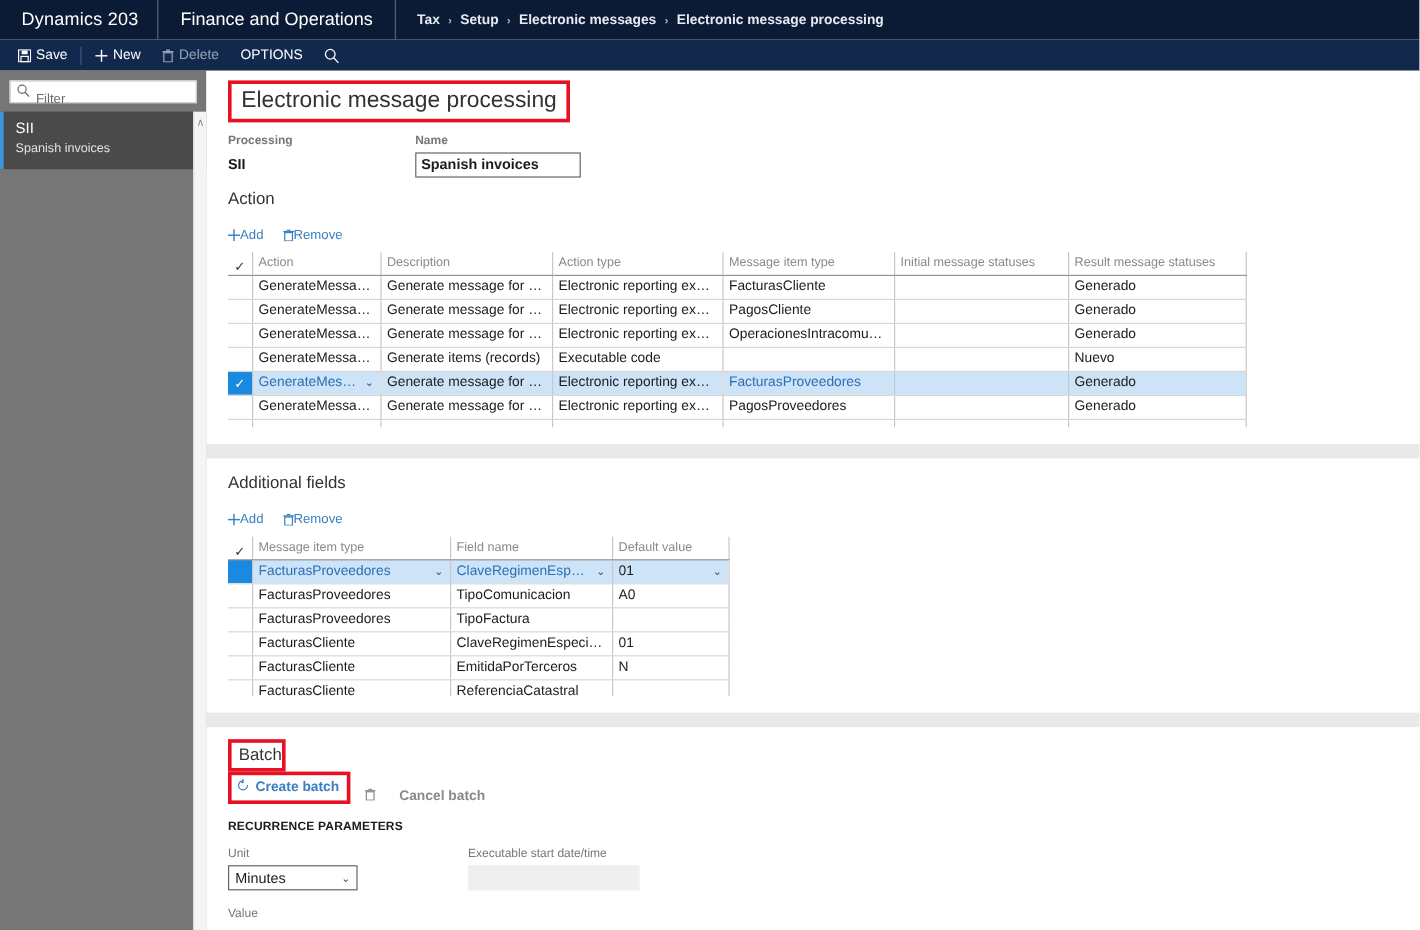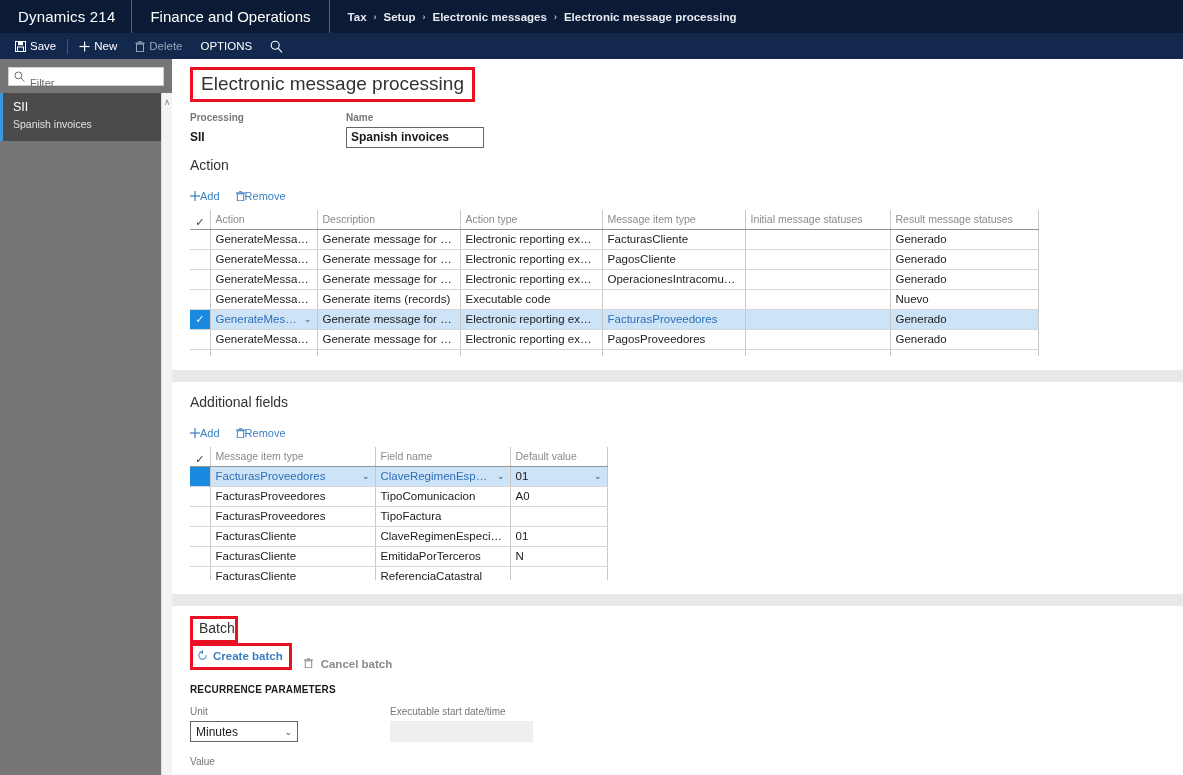--- a/index.html
+++ b/index.html
@@ -248,21 +248,21 @@
     display: flex; align-items: flex-end; gap: 10px;
     font-weight: bold;
   }
   .createbatch-box {
     border: 3px solid #e81123;
     padding: 1px 6px 2px 4px;
     display: flex; align-items: center; gap: 5px;
   }
   .createbatch-label { font-size: 11.5px; color: #3a7fc1; }
   .cancelbatch {
-    display: flex; align-items: center; gap: 8px;
+    display: flex; align-items: center; gap: 20px;
     font-size: 11.5px; color: #8a8a8a;
     margin-left: 2px;
   }
   .recur-wrap { display: flex; margin-top: 13px; }
   .recur-left { width: 178px; }
   .recur-head {
     font-size: 10px; font-weight: bold; color: #1b1b1b;
     letter-spacing: .15px; line-height: 13px; margin-bottom: 10px;
   }
   .sub-label {
@@ -280,21 +280,21 @@
   .ro-field {
     width: 143px; height: 21px;
     background: #efefef;
     border: none;
   }
 </style>
 </head>
 <body>
 
 <div class="topbar">
-  <div class="brand-dynamics">Dynamics 214</div>
+  <div class="brand-dynamics">Dynamics 203</div>
   <div class="nav-sep"></div>
   <div class="brand-module">Finance and Operations</div>
   <div class="nav-sep"></div>
   <div class="breadcrumb">
     <span class="crumb">Tax</span>
     <span class="chev">›</span>
     <span class="crumb">Setup</span>
     <span class="chev">›</span>
     <span class="crumb">Electronic messages</span>
     <span class="chev">›</span>

